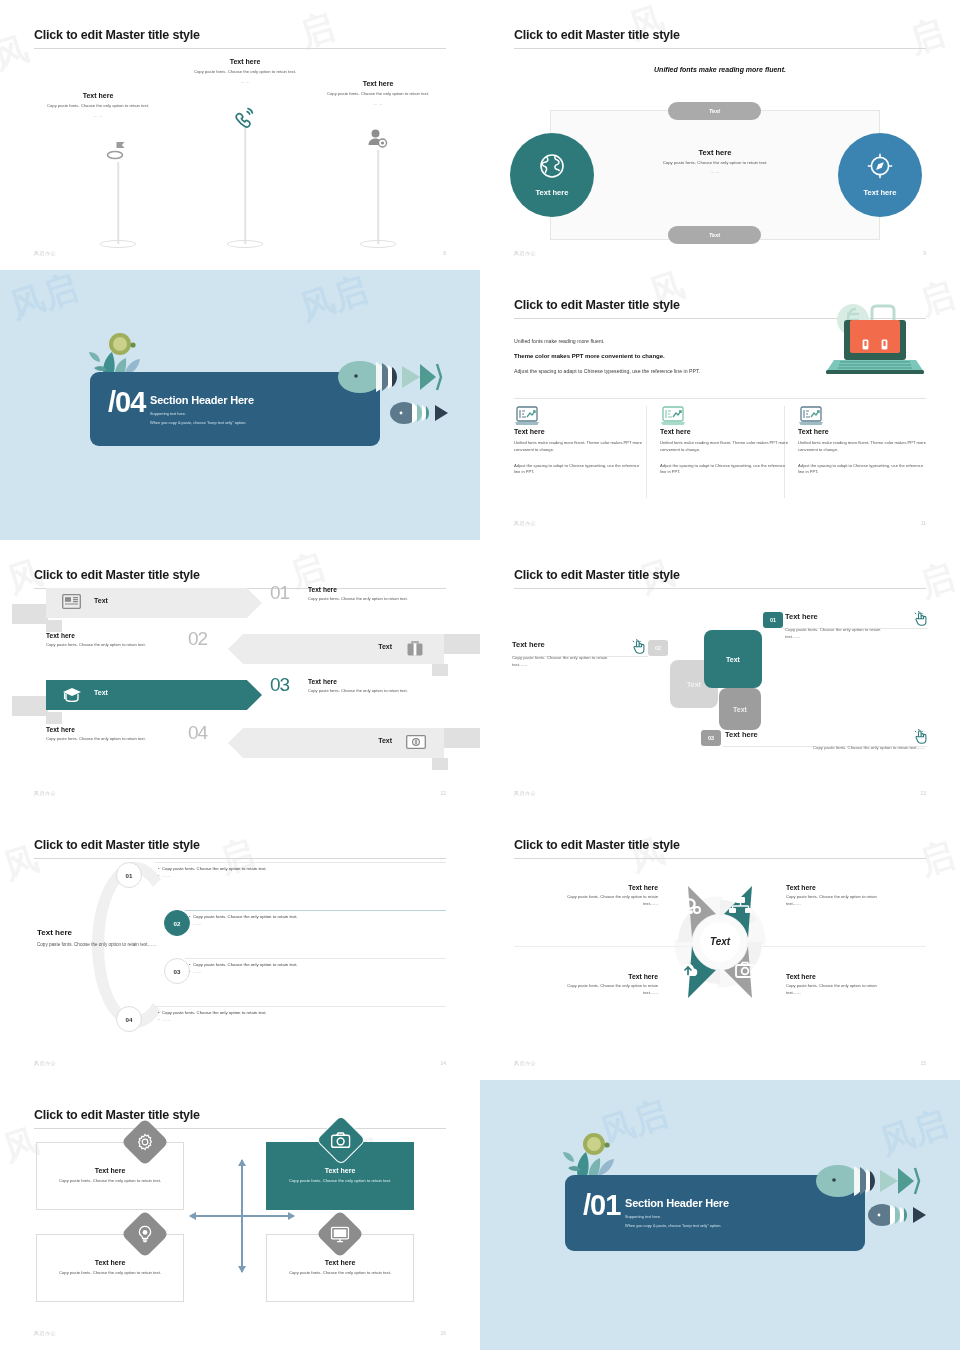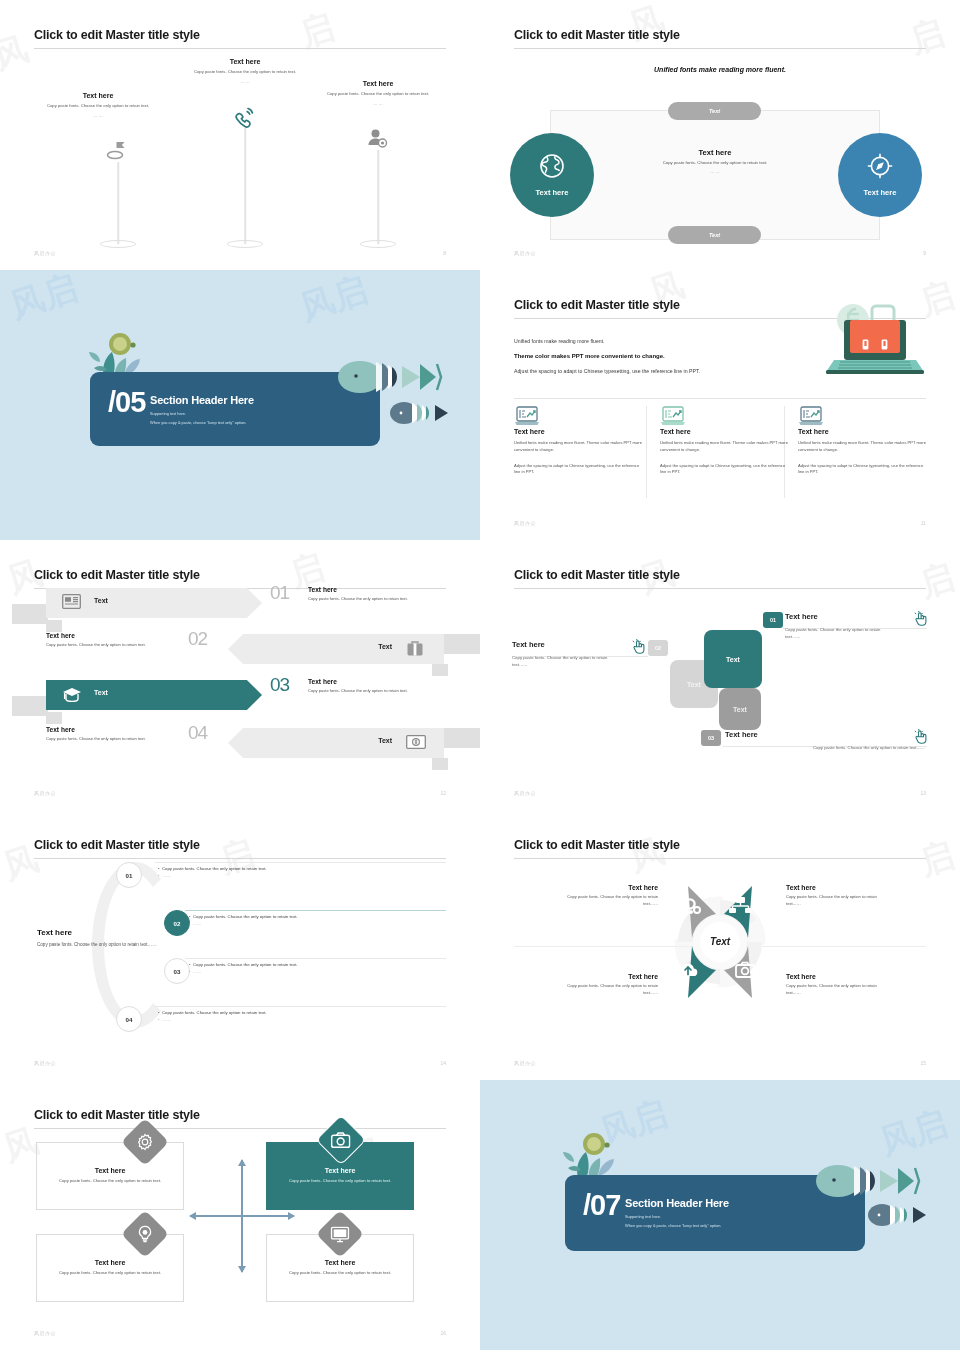--- a/index.html
+++ b/index.html
@@ -266,21 +266,21 @@
       <circle cx="42" cy="12" r="7" fill="#c9d18a"></circle>
       <circle cx="55" cy="13" r="2.6" fill="#6a8f4c"></circle>
       <path d="M30 52C22 44 24 28 34 20c4 10 4 24-4 32z" fill="#3f8f8e"></path>
       <path d="M38 52c-4-10 0-22 10-26 1 10-2 22-10 26z" fill="#7ab4b2"></path>
       <path d="M46 44c2-10 8-16 16-17-1 8-7 15-16 17z" fill="#96b8cf"></path>
       <path d="M22 30c-6-1-10-5-11-10 6 0 11 4 11 10z" fill="#7ab4b2"></path>
       <path d="M29 38c-5 2-10 1-13-2 4-3 10-3 13 2z" fill="#5a9d9b"></path>
     </svg>
 
     <div class="sec-card">
-      <div class="sec-num">/05</div>
+      <div class="sec-num">/04</div>
       <div class="sec-txt">
         <div class="h">Section Header Here</div>
         <div class="s1">Supporting text here.</div>
         <div class="s2">When you copy &amp; paste, choose "keep text only" option.</div>
       </div>
     </div>
 
     <svg style="position:absolute;left:336px;top:88px;" width="110" height="38" viewBox="0 0 110 38">
       <path d="M2 19c0-9 9-16 22-16s22 7 22 16-9 16-22 16S2 28 2 19z" fill="#8fc2bd"></path>
       <path d="M40 4c6 3 10 8 10 15s-4 12-10 15z" fill="#f2f7f7"></path>
@@ -738,21 +738,21 @@
       <circle cx="42" cy="12" r="7" fill="#c9d18a"></circle>
       <circle cx="55" cy="13" r="2.6" fill="#6a8f4c"></circle>
       <path d="M30 52C22 44 24 28 34 20c4 10 4 24-4 32z" fill="#3f8f8e"></path>
       <path d="M38 52c-4-10 0-22 10-26 1 10-2 22-10 26z" fill="#7ab4b2"></path>
       <path d="M46 44c2-10 8-16 16-17-1 8-7 15-16 17z" fill="#96b8cf"></path>
       <path d="M22 30c-6-1-10-5-11-10 6 0 11 4 11 10z" fill="#7ab4b2"></path>
       <path d="M29 38c-5 2-10 1-13-2 4-3 10-3 13 2z" fill="#5a9d9b"></path>
     </svg>
 
     <div class="sec-card" style="left:85px;top:95px;width:300px;height:76px;">
-      <div class="sec-num">/07</div>
+      <div class="sec-num">/01</div>
       <div class="sec-txt">
         <div class="h">Section Header Here</div>
         <div class="s1">Supporting text here.</div>
         <div class="s2">When you copy &amp; paste, choose "keep text only" option.</div>
       </div>
     </div>
 
     <svg style="position:absolute;left:334px;top:82px;" width="110" height="38" viewBox="0 0 110 38">
       <path d="M2 19c0-9 9-16 22-16s22 7 22 16-9 16-22 16S2 28 2 19z" fill="#8fc2bd"></path>
       <path d="M40 4c6 3 10 8 10 15s-4 12-10 15z" fill="#f2f7f7"></path>

